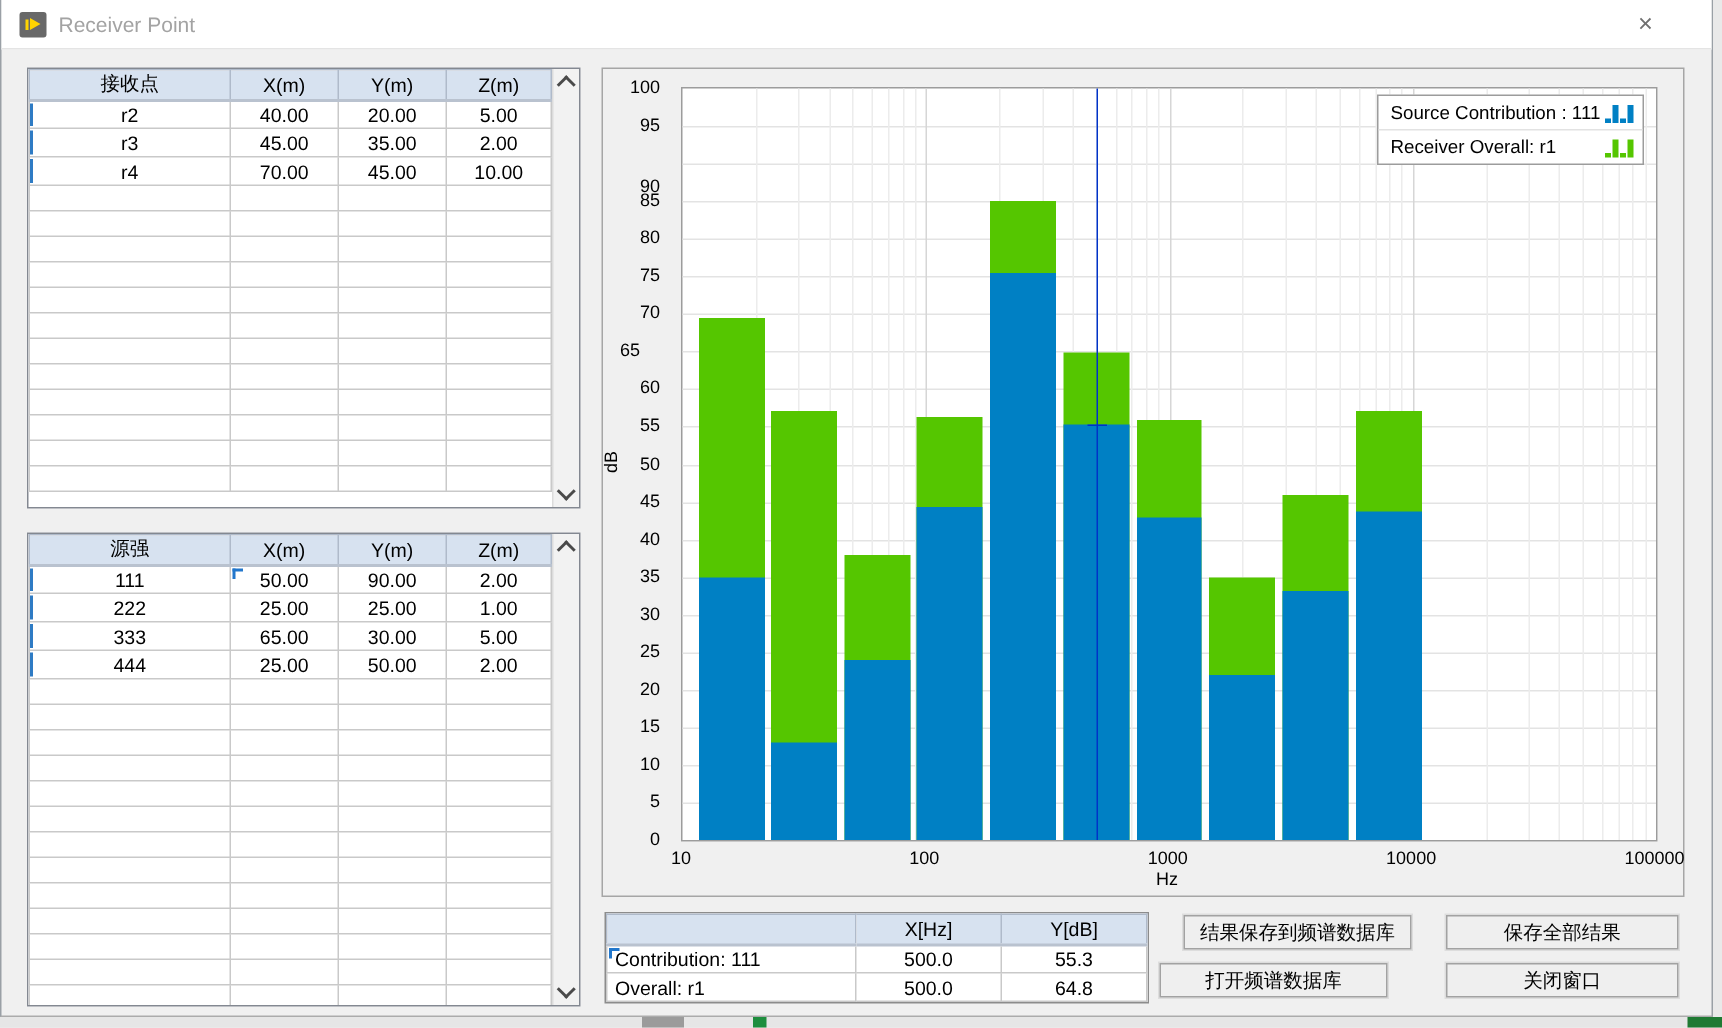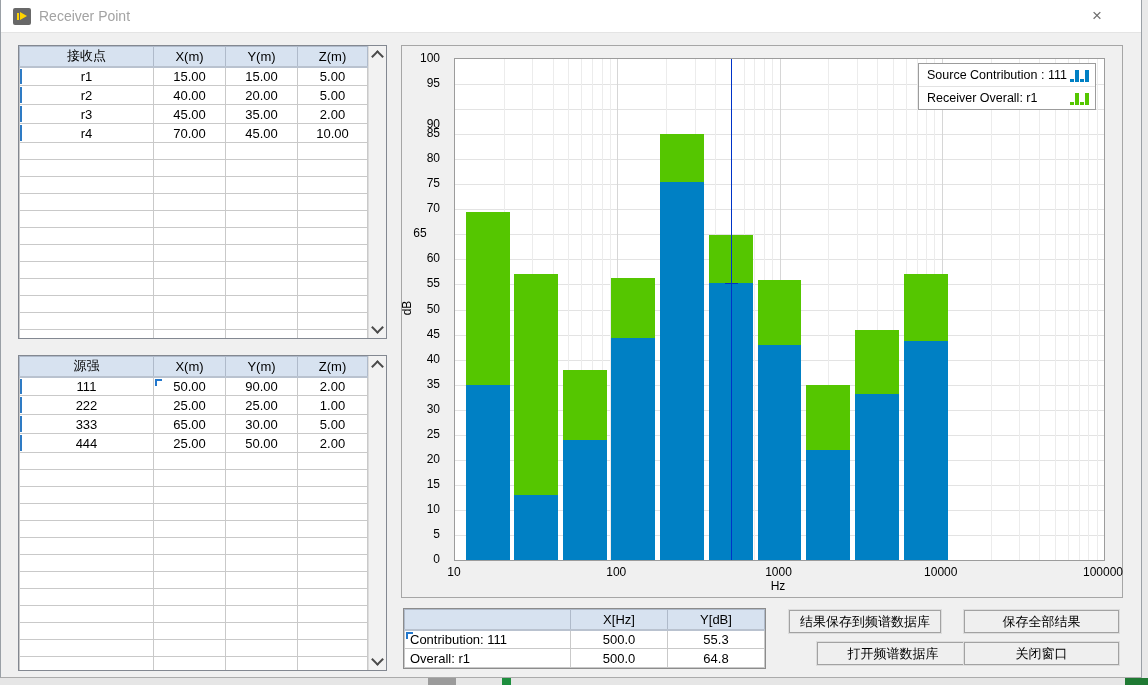--- a/index.html
+++ b/index.html
@@ -96,26 +96,20 @@
           </colgroup>
       <thead>
             <tr>
               <th>接收点</th>
               <th>X(m)</th>
               <th>Y(m)</th>
               <th>Z(m)</th>
             </tr>
           </thead>
           <tbody>
-            <tr class="filled">
-              <td>r1</td>
-              <td>15.00</td>
-              <td>15.00</td>
-              <td>5.00</td>
-            </tr>
             <tr class="filled">
               <td>r2</td>
               <td>40.00</td>
               <td>20.00</td>
               <td>5.00</td>
             </tr>
             <tr class="filled">
               <td>r3</td>
               <td>45.00</td>
               <td>35.00</td>
@@ -494,21 +488,21 @@
             <td>Overall: r1</td>
             <td>500.0</td>
             <td>64.8</td>
           </tr>
         </tbody>
       </table>
   </div>
 
   <div class="btn" style="left:963px;top:610px;width:155px;">保存全部结果</div>
   <div class="btn" style="left:788px;top:610px;width:152px;">结果保存到频谱数据库</div>
-  <div class="btn" style="left:816px;top:642px;width:152px;">打开频谱数据库</div>
+  <div class="btn" style="left:772px;top:642px;width:152px;">打开频谱数据库</div>
   <div class="btn" style="left:963px;top:642px;width:155px;">关闭窗口</div>
 
 </div>
 
 <div class="deskstrip">
   <span class="sliver" style="left:428px;width:28px;background:#9B9B9B;"></span>
   <span class="sliver" style="left:502px;width:9px;background:#1E8E3E;"></span>
   <span class="sliver" style="left:1125px;width:23px;background:#1F7A33;"></span>
 </div>
 

